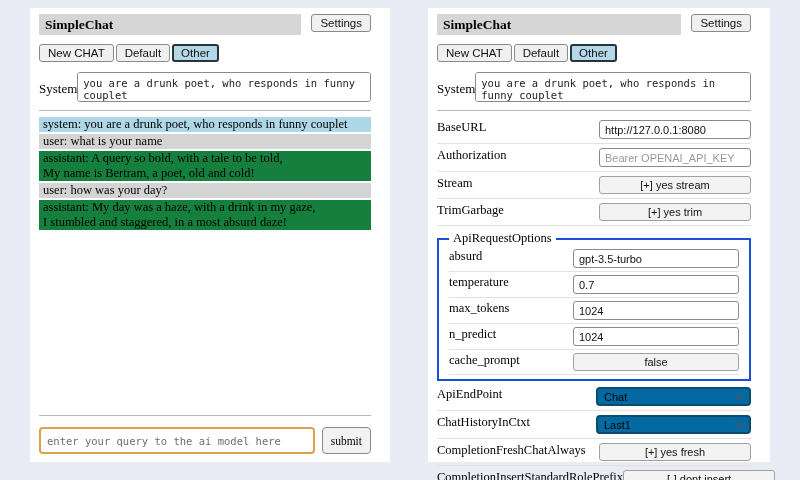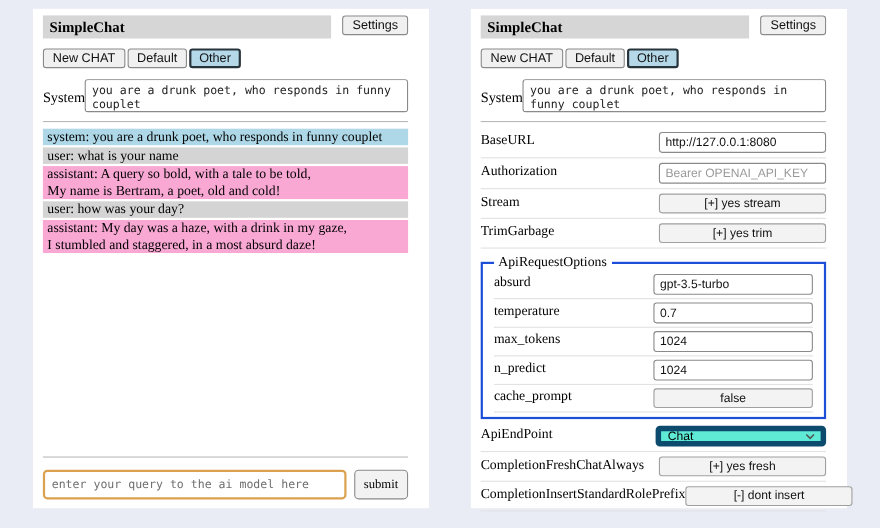--- a/index.html
+++ b/index.html
@@ -74,21 +74,21 @@
   .messages { margin-top: 1px; }
   .msg {
     font-size: 12.5px;
     line-height: 15px;
     padding: 0 4px;
     margin-bottom: 2px;
     white-space: pre-line;
   }
   .msg.system    { background: #aed7e7; }
   .msg.user      { background: #d4d4d4; }
-  .msg.assistant { background: #f9a8d4; font-family: Liberation Serif, serif; }
+  .msg.assistant { background: #15803d; font-family: Liberation Serif, serif; }
 
   .spacer { flex: 1; }
 
   
   .footer { display: flex; gap: 7px; margin-top: 6px; align-items: stretch; }
   .query-input {
     flex: 1;
     font-family: "DejaVu Sans Mono", monospace;
     font-size: 10.5px;
     color: #555;
@@ -140,36 +140,36 @@
     border-radius: 3px;
     height: 18px;
     cursor: pointer;
     color: #111;
   }
   .ctl-select {
     width: 155px; flex-shrink: 0;
     display: flex; justify-content: space-between; align-items: center;
     font-family: "Liberation Sans", sans-serif;
     font-size: 11px;
-    background: #5eead4;
-    border: 5px solid #0c4a6e;
+    background: #0369a1;
+    border: 2px solid #0c4a6e;
     border-radius: 4px;
     height: 19px;
     padding: 0 5px 0 6px;
     cursor: pointer;
   }
   .chev { display: inline-flex; color: #555; }
   fieldset.aro {
     border: 2px solid #1d4ed8;
     margin: 5px 0 2px 0;
     padding: 0 10px 4px 10px;
   }
   fieldset.aro legend { font-size: 12.5px; padding: 0 4px; }
   fieldset.aro .setting-row { padding: 3px 0; min-height: 23px; }
-  fieldset.aro .ctl-input, fieldset.aro .ctl-button { width: 145px; }
+  fieldset.aro .ctl-input, fieldset.aro .ctl-button { width: 166px; }
 </style>
 </head>
 <body>
 
 <div class="panel left">
   <div class="header">
     <div class="titlebar">SimpleChat</div>
     <button class="btn">Settings</button>
   </div>
   <div class="session-row">
@@ -262,20 +262,31 @@
       <div class="ctl-select">
         <span>Chat</span>
         <span class="chev">
           <svg width="9" height="6" viewBox="0 0 9 6">
               <polyline points="1,1 4.5,4.5 8,1" fill="none" stroke="#555" stroke-width="1.4"></polyline>
             </svg>
         </span>
       </div>
     </div>
     <div class="setting-row">
+      <span class="setting-label">ChatHistoryInCtxt</span>
+      <div class="ctl-select">
+        <span>Last1</span>
+        <span class="chev">
+          <svg width="9" height="6" viewBox="0 0 9 6">
+              <polyline points="1,1 4.5,4.5 8,1" fill="none" stroke="#555" stroke-width="1.4"></polyline>
+            </svg>
+        </span>
+      </div>
+    </div>
+    <div class="setting-row">
       <span class="setting-label">CompletionFreshChatAlways</span>
       <button class="ctl-button">[+] yes fresh</button>
     </div>
     <div class="setting-row">
       <span class="setting-label">CompletionInsertStandardRolePrefix</span>
       <button class="ctl-button">[-] dont insert</button>
     </div>
   </div>
 
   <div class="spacer"></div>

